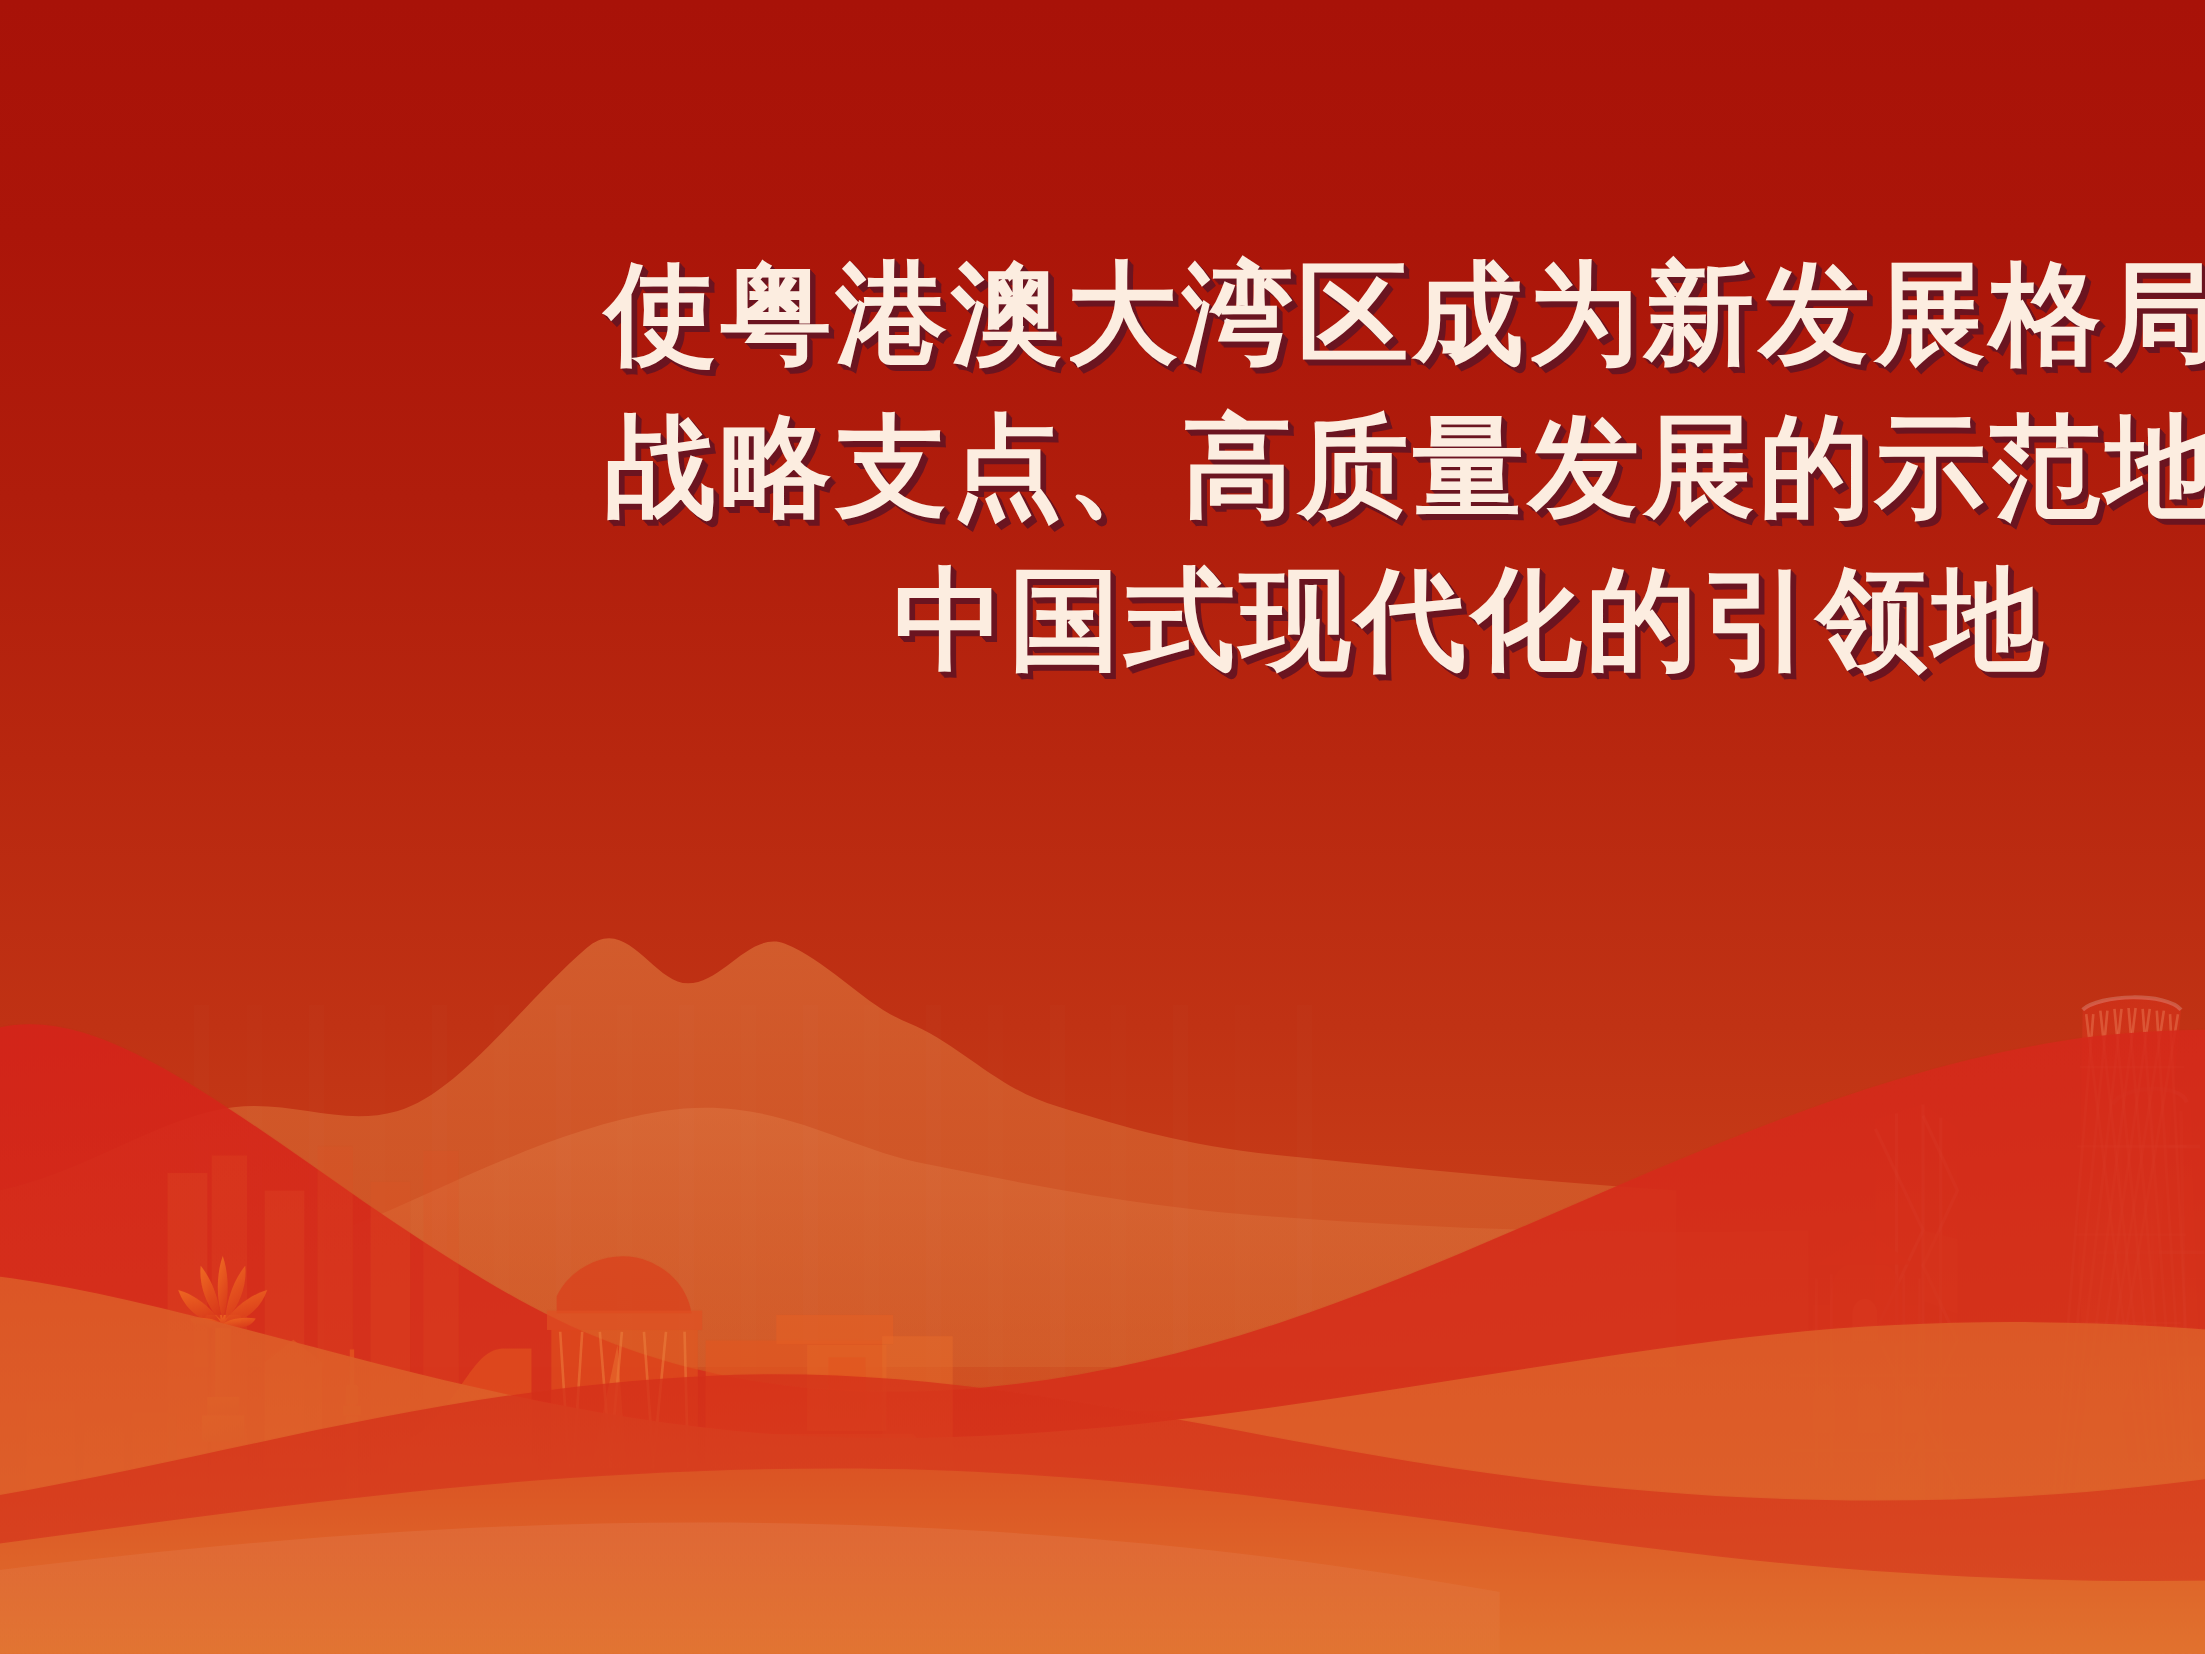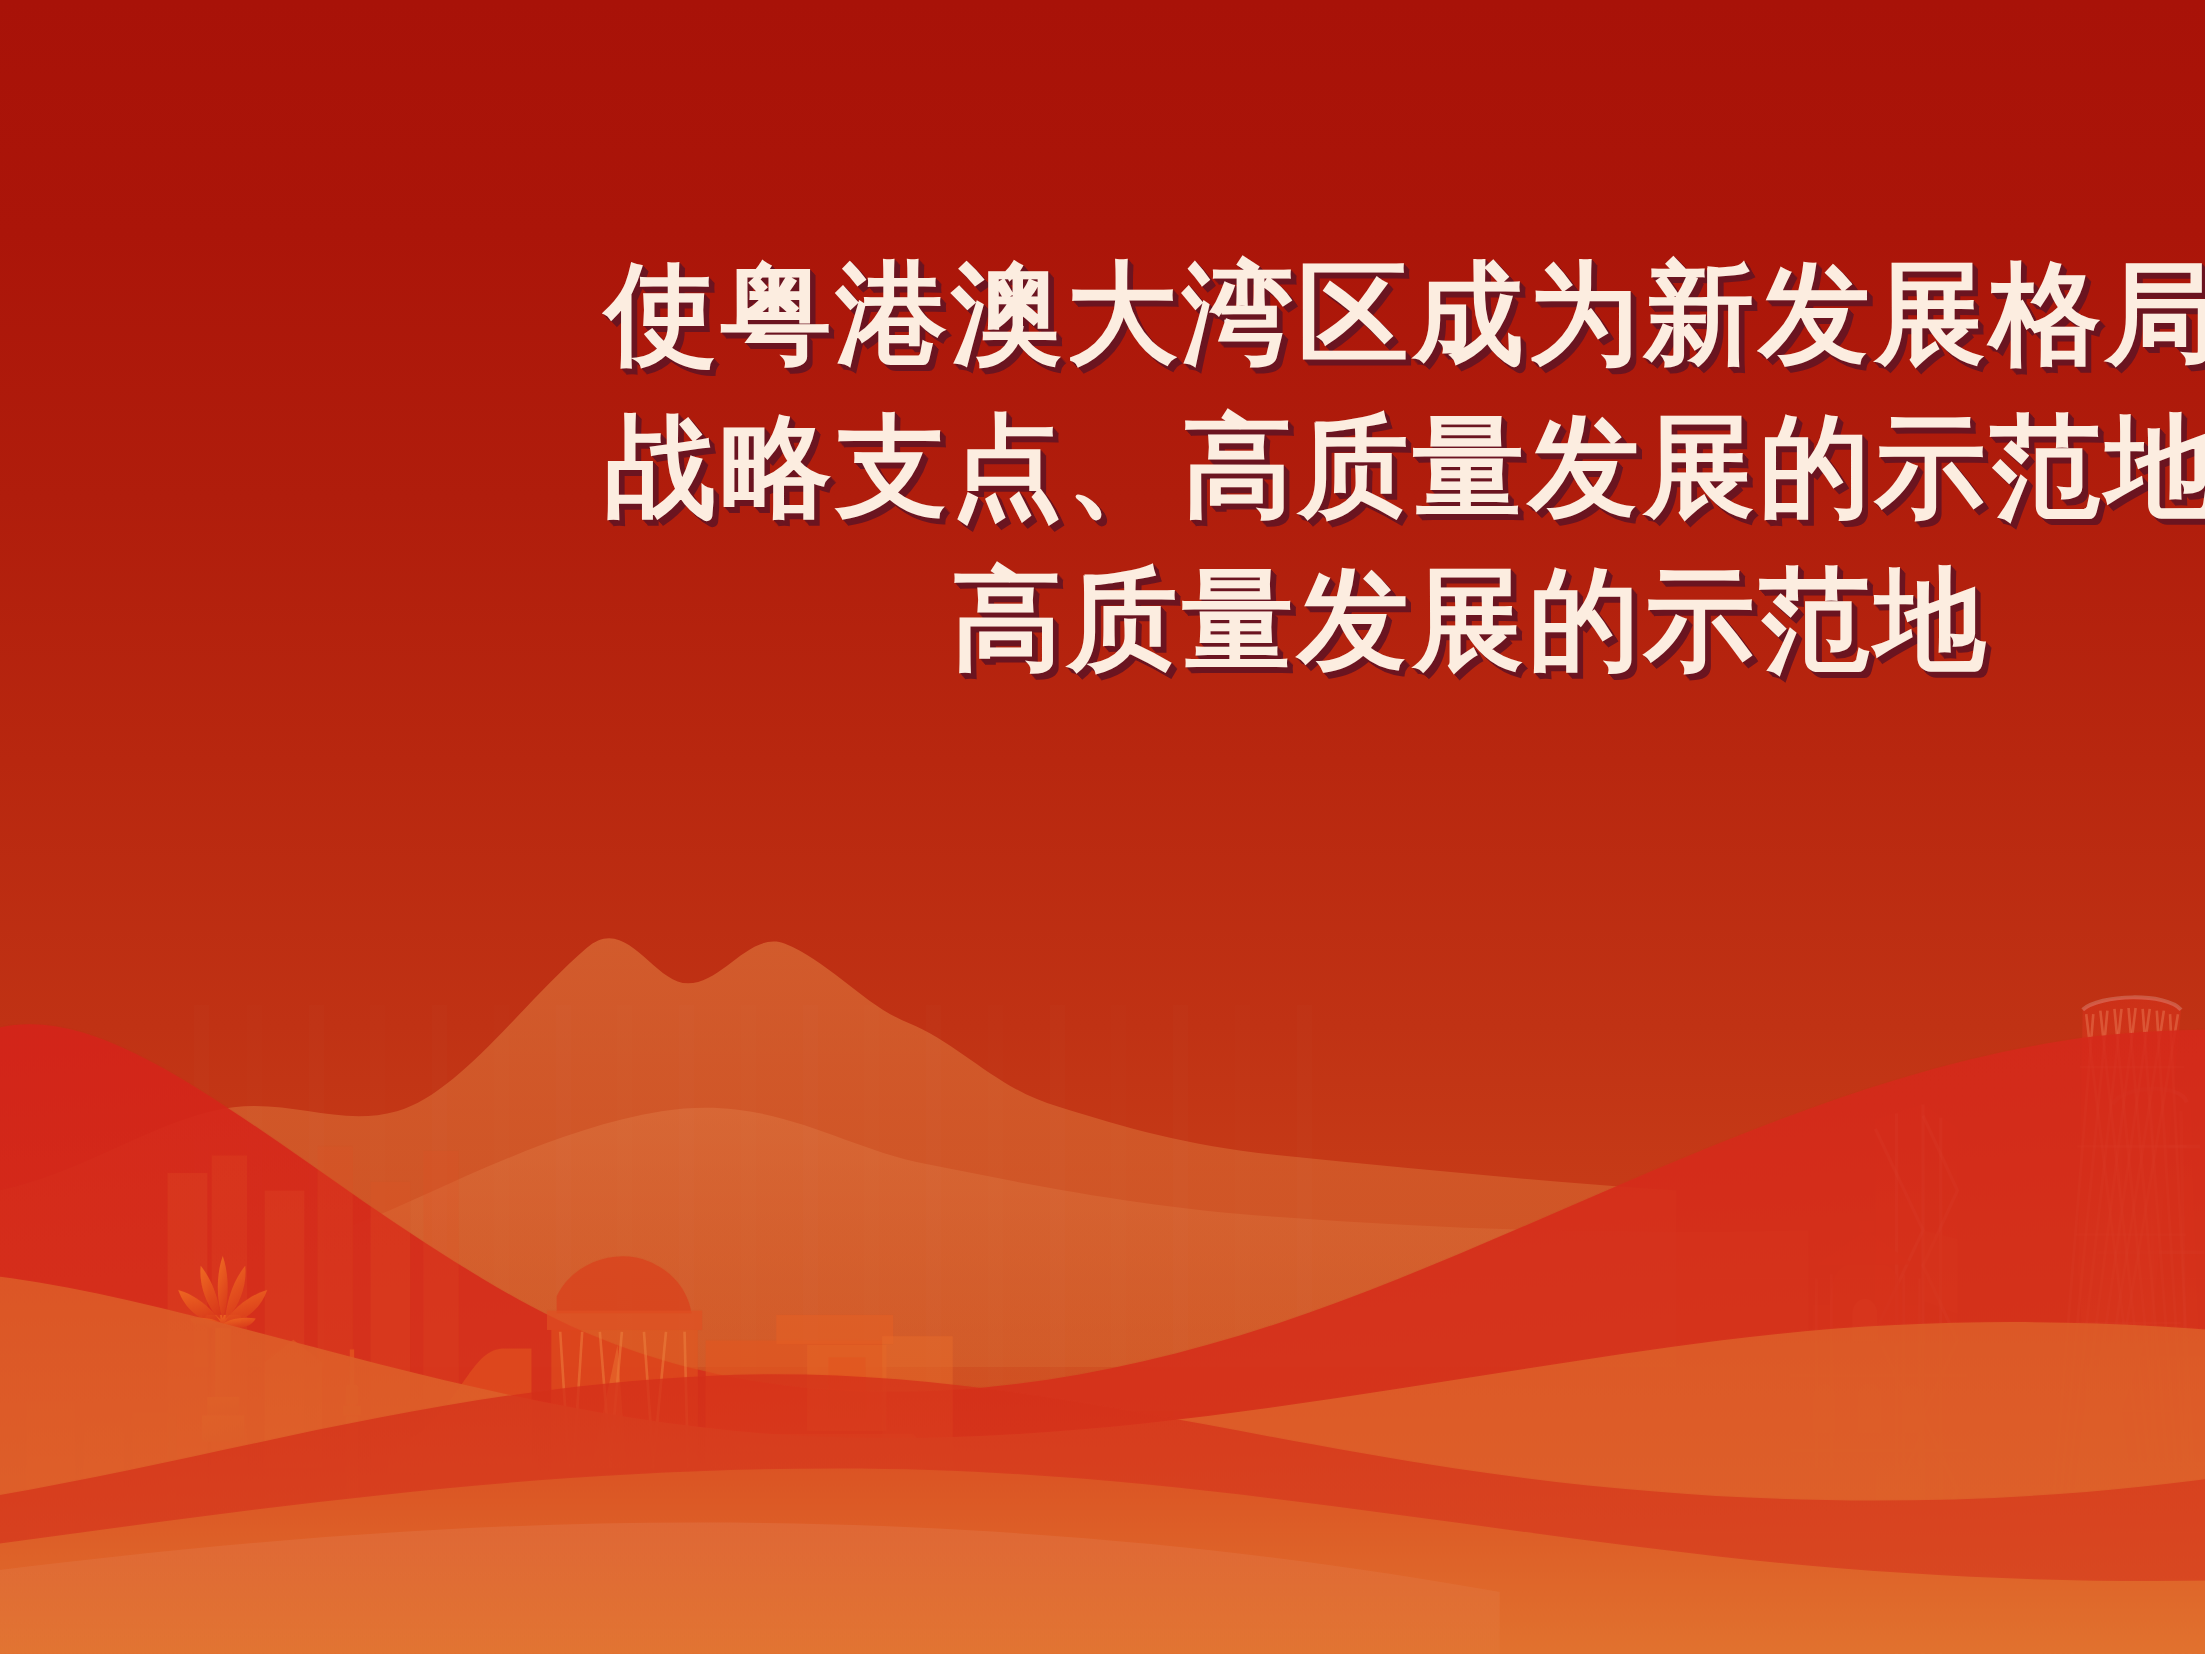--- a/index.html
+++ b/index.html
@@ -360,17 +360,17 @@
              C4600,3610 5300,3600 6000,3520 C6250,3492 6470,3455 6668,3420
              L6668,3751 L0,3751 Z" fill="url(#gOr2)" opacity="0.95"></path>
 
     <path d="M0,3560 C500,3500 1100,3440 1800,3455 C2500,3470 3000,3540 3400,3610
              L3400,3751 L0,3751 Z" fill="url(#gFaint)"></path>
   </svg>
 
   <div id="headline">
     <div class="hl-line l1">使粤港澳大湾区成为新发展格局的</div>
     <div class="hl-line l2">战略支点、高质量发展的示范地、</div>
-    <div class="hl-line l3">高质量发展的示范地</div>
+    <div class="hl-line l3">中国式现代化的引领地</div>
   </div>
 
 </div>
 
 
 </body></html>

